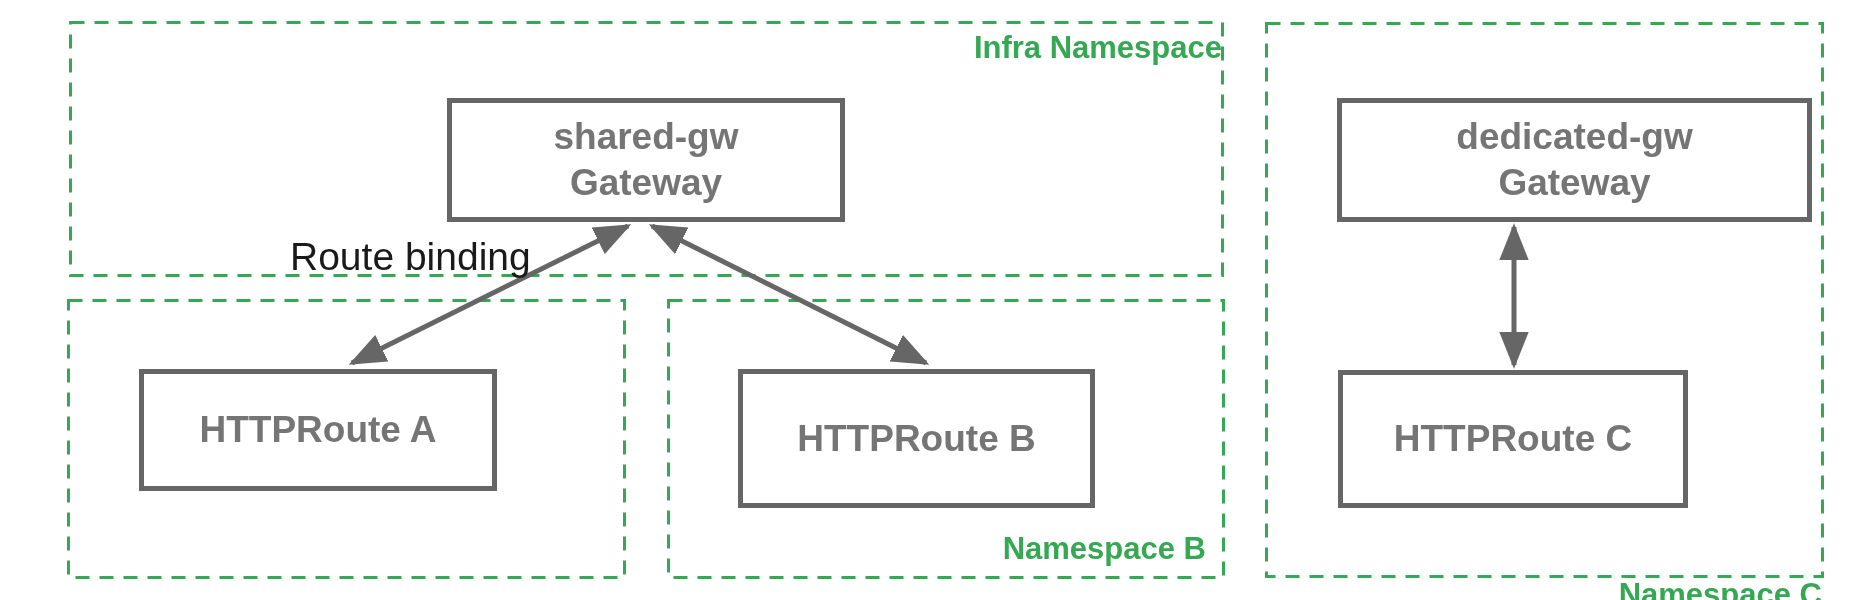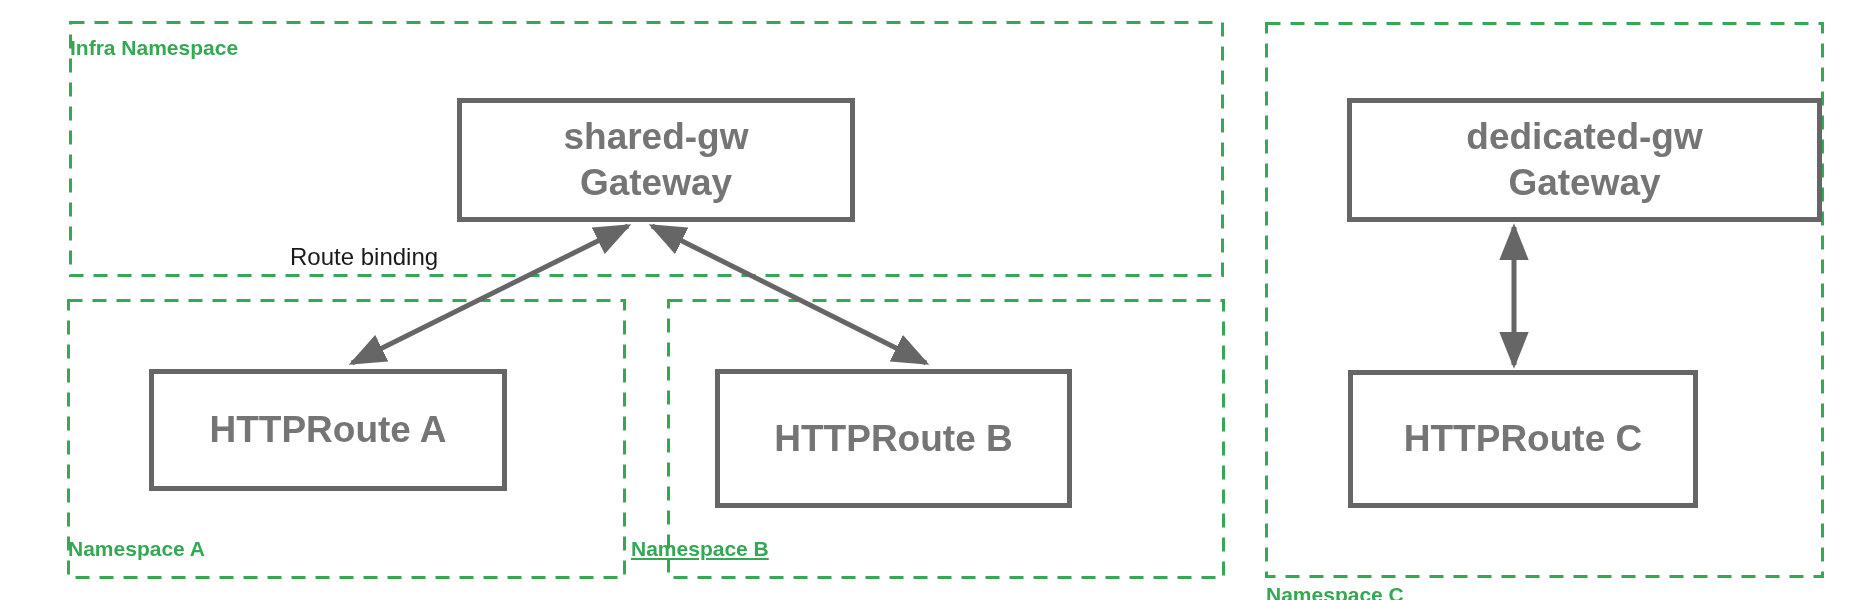--- a/index.html
+++ b/index.html
@@ -23,47 +23,46 @@
     position:absolute;
     box-sizing:border-box;
     border:5px solid var(--gray);
     background:#ffffff;
     display:flex;align-items:center;justify-content:center;
     text-align:center;
     color:var(--boxtext);
     font-weight:bold;
     font-size:37px;line-height:46px;
     letter-spacing:0px;
-    margin-left:10px;
   }
   .ns-label{
     position:absolute;
-    text-align:left;
+    text-align:right;
     color:var(--green);
     font-weight:bold;
-    font-size:21px;line-height:36px;
+    font-size:31px;line-height:36px;
     white-space:nowrap;
   }
   .annotation{
     position:absolute;
     color:var(--black);
-    font-size:24px;line-height:34px;
+    font-size:39px;line-height:34px;
     white-space:nowrap;
     text-align:right;
   }
   
   #infra-title{left:70px;top:30px;width:1152px;}
   #ns-a-label{left:68px;top:531px;width:556px;}
-  #ns-b-label{left:631px;top:531px;width:555px;text-decoration:underline;}
+  #ns-b-label{left:651px;top:531px;width:555px;}
   #ns-c-label{left:1266px;top:529px;width:556px;margin-top:48px;}
   #route-binding{left:290px;top:240px;}
   #shared-gw{left:447px;top:98px;width:398px;height:124px;}
   #dedicated-gw{left:1337px;top:98px;width:475px;height:124px;}
   #route-a{left:139px;top:369px;width:358px;height:122px;}
-  #route-b{left:705px;top:369px;width:357px;height:139px;}
+  #route-b{left:738px;top:369px;width:357px;height:139px;}
   #route-c{left:1338px;top:370px;width:350px;height:138px;}
 </style>
 </head>
 <body>
 
 <div class="canvas">
 
   <svg class="layer" width="1860" height="600" viewBox="0 0 1860 600">
     <defs>
       <marker id="ah-end" viewBox="0 0 10 8" refX="9" refY="4" markerWidth="7.4" markerHeight="6.2" orient="auto">
@@ -78,21 +77,20 @@
     <rect class="ns-border" x="68.5" y="300.5" width="556" height="277"></rect>
     <rect class="ns-border" x="668.5" y="300.5" width="555" height="277"></rect>
     <rect class="ns-border" x="1266.5" y="23.5" width="556" height="553"></rect>
 
     <line class="arrow" x1="628" y1="226" x2="352" y2="363" marker-start="url(#ah-start)" marker-end="url(#ah-end)"></line>
     <line class="arrow" x1="652" y1="226" x2="926" y2="363" marker-start="url(#ah-start)" marker-end="url(#ah-end)"></line>
     <line class="arrow" x1="1514" y1="227" x2="1514" y2="365" marker-start="url(#ah-start)" marker-end="url(#ah-end)"></line>
   </svg>
 
   <div class="ns-label" id="infra-title">Infra Namespace</div>
-  <div class="ns-label" id="ns-a-label">Namespace A</div>
   <div class="ns-label" id="ns-b-label">Namespace B</div>
   <div class="ns-label" id="ns-c-label">Namespace C</div>
 
   <div class="annotation" id="route-binding">Route binding</div>
 
   <div class="node" id="shared-gw">
     <div>
       <div>shared-gw</div>
       <div>Gateway</div>
     </div>

